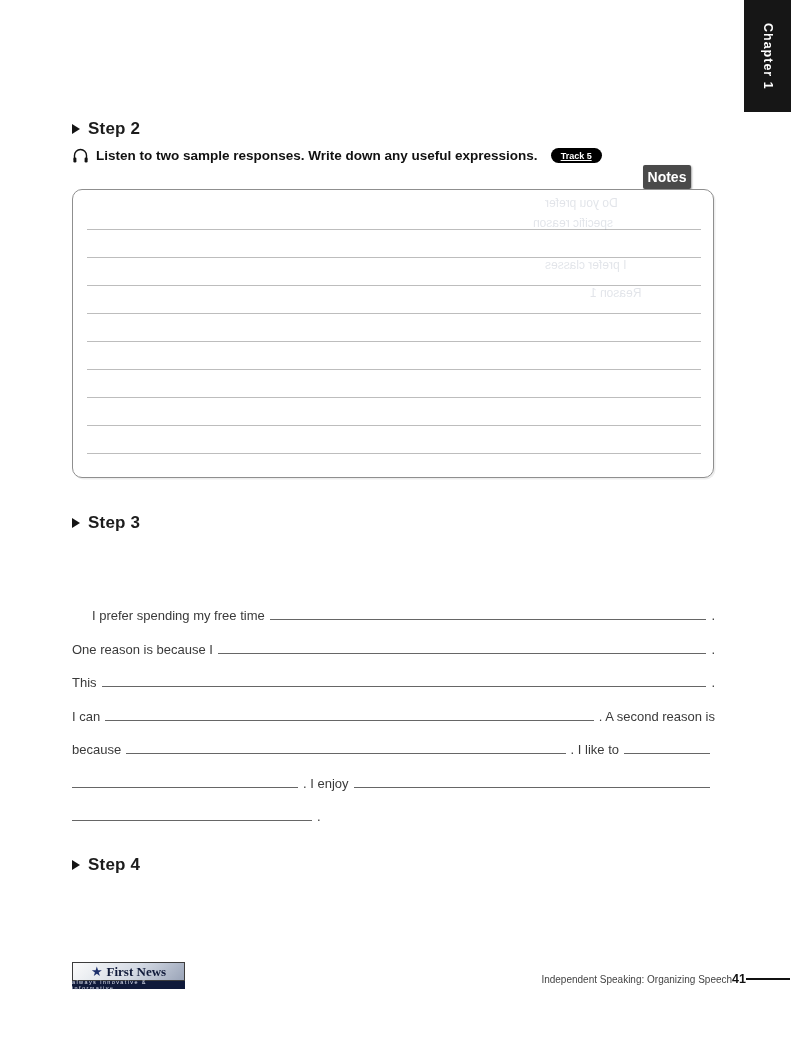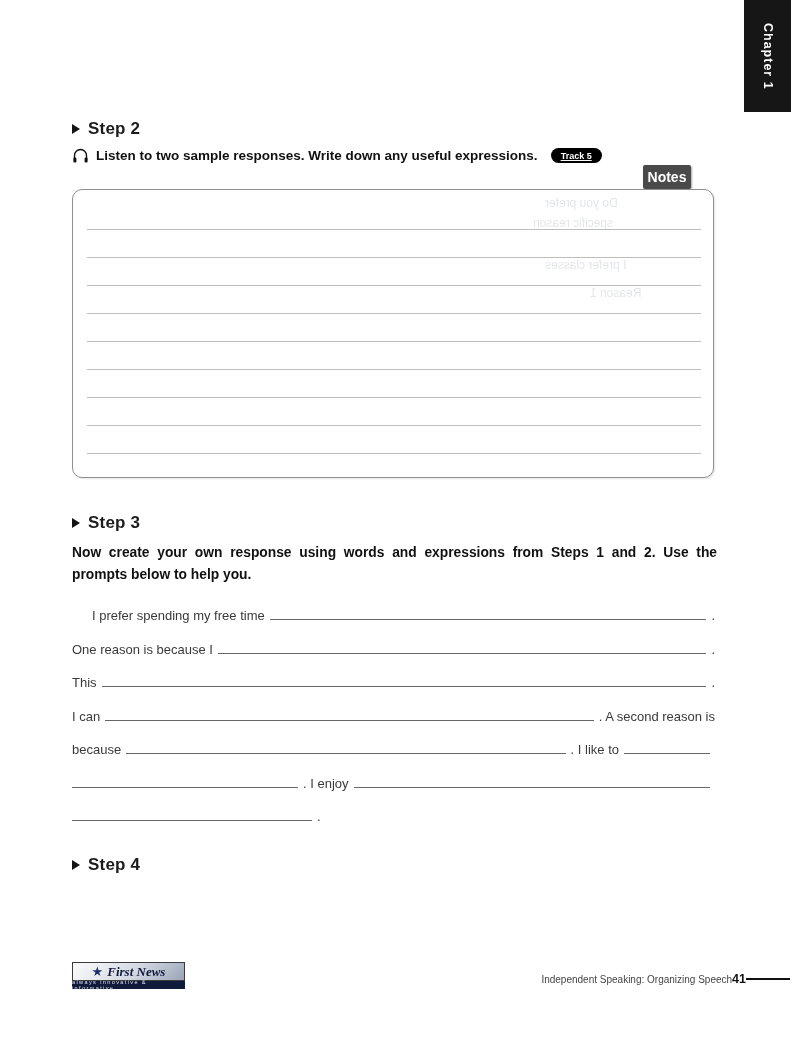--- a/index.html
+++ b/index.html
@@ -81,21 +81,21 @@
 
   
   .logo { position:absolute; left:72px; top:962px; width:113px; }
   .logo-top {
     height:19px; border:1px solid #3c3c3c;
     background:linear-gradient(135deg,#fbfbfb 0%,#d3d9e3 55%,#9aa4b8 100%);
     display:flex; align-items:center; justify-content:center; gap:4px;
   }
   .logo-star { color:#1c2f6b; font-size:13px; line-height:1; }
   .logo-name {
-    font-family:"Liberation Serif", serif; font-style:italic; font-weight:bold;
+    font-family:"Liberation Serif", serif; font-weight:bold;
     font-size:13px; color:#101a3a;
   }
   .logo-bottom {
     height:8px; background:#101a3a; color:#dde2ef; font-size:5.5px;
     display:flex; align-items:center; justify-content:center; letter-spacing:1.4px;
     text-transform:lowercase;
   }
   .footer-right {
     position:absolute; top:966px; right:10px; display:flex; align-items:center; margin-top:6px;
   }
@@ -144,21 +144,20 @@
   <div class="ghost" style="left:545px; top:196px;">Do you prefer</div>
   <div class="ghost" style="left:533px; top:216px;">specific reason</div>
   <div class="ghost" style="left:545px; top:258px;">I prefer classes</div>
   <div class="ghost" style="left:590px; top:286px;">Reason 1</div>
 
   <div class="step-header" id="step3-header">
     <span class="tri"></span>
     <span class="step-title">Step 3</span>
   </div>
 
-  <div class="para" id="step3-para">Now create your own response using words and expressions from Steps 1 and 2. Use the prompts below to help you.</div>
 
   <div class="prompts">
     <div class="prompt-line" id="pl1">
       <span class="t">I prefer spending my free time</span>
       <span class="blank"></span>
       <span class="t">.</span>
     </div>
     <div class="prompt-line">
       <span class="t">One reason is because I</span>
       <span class="blank"></span>

